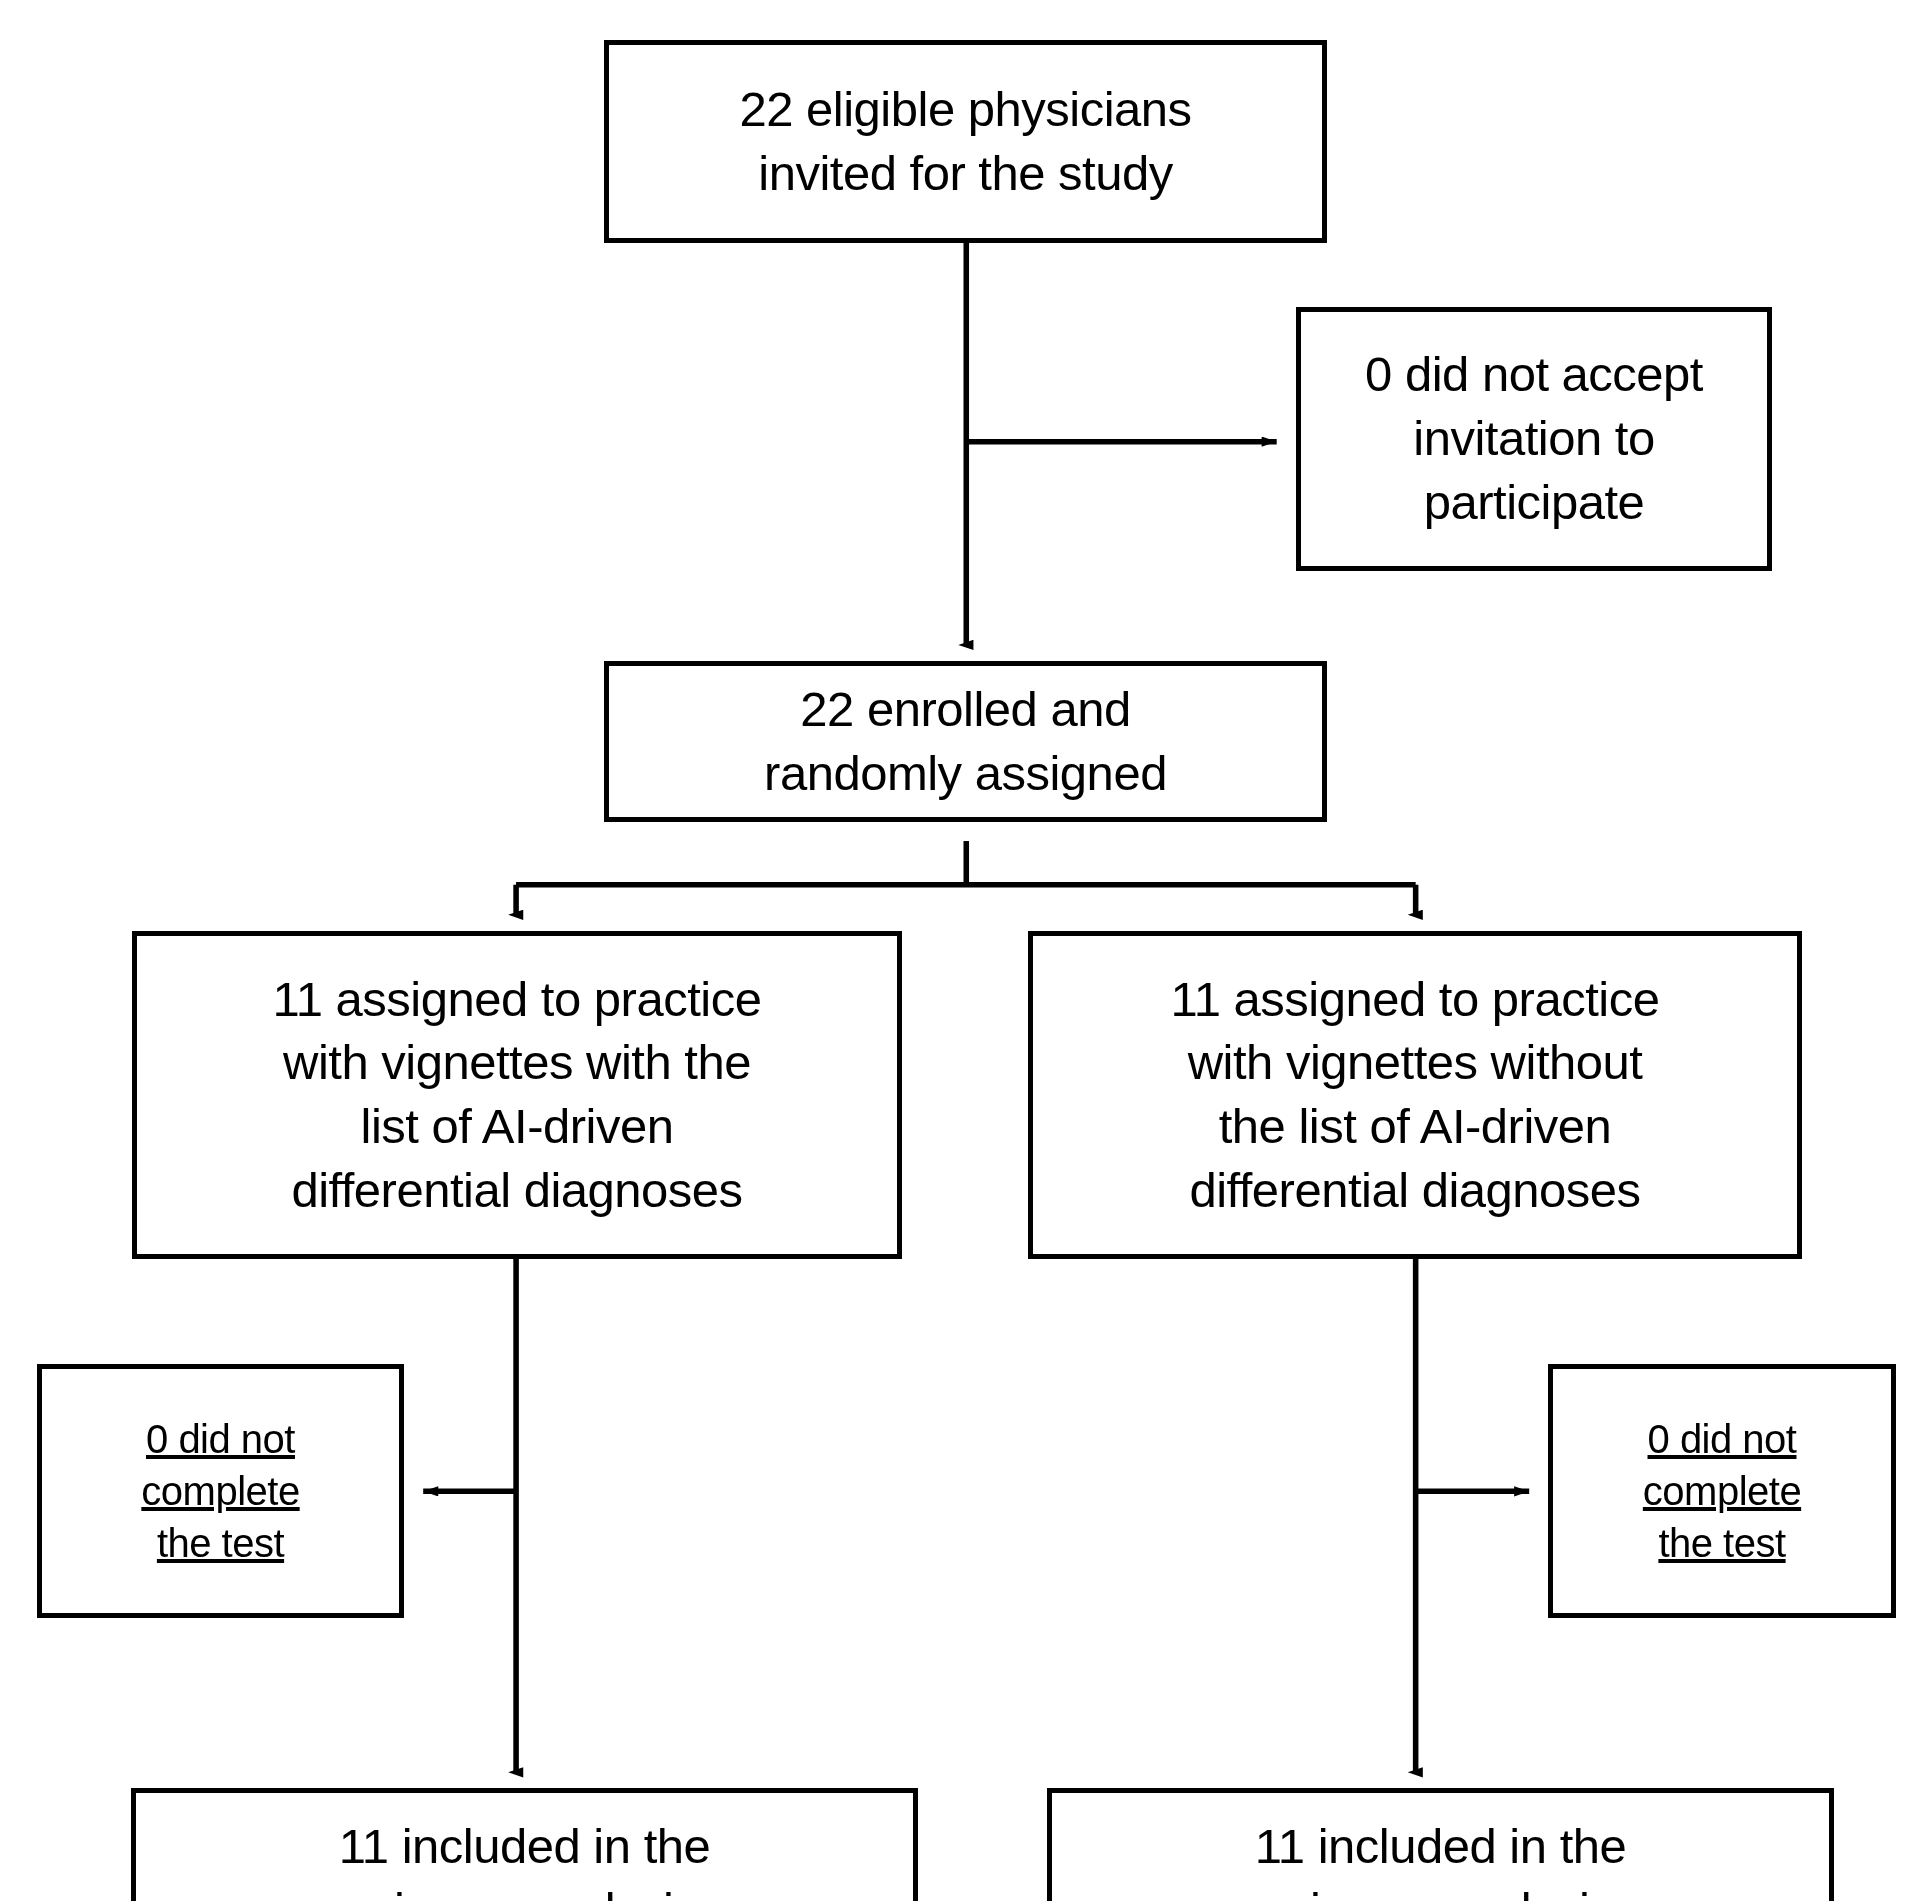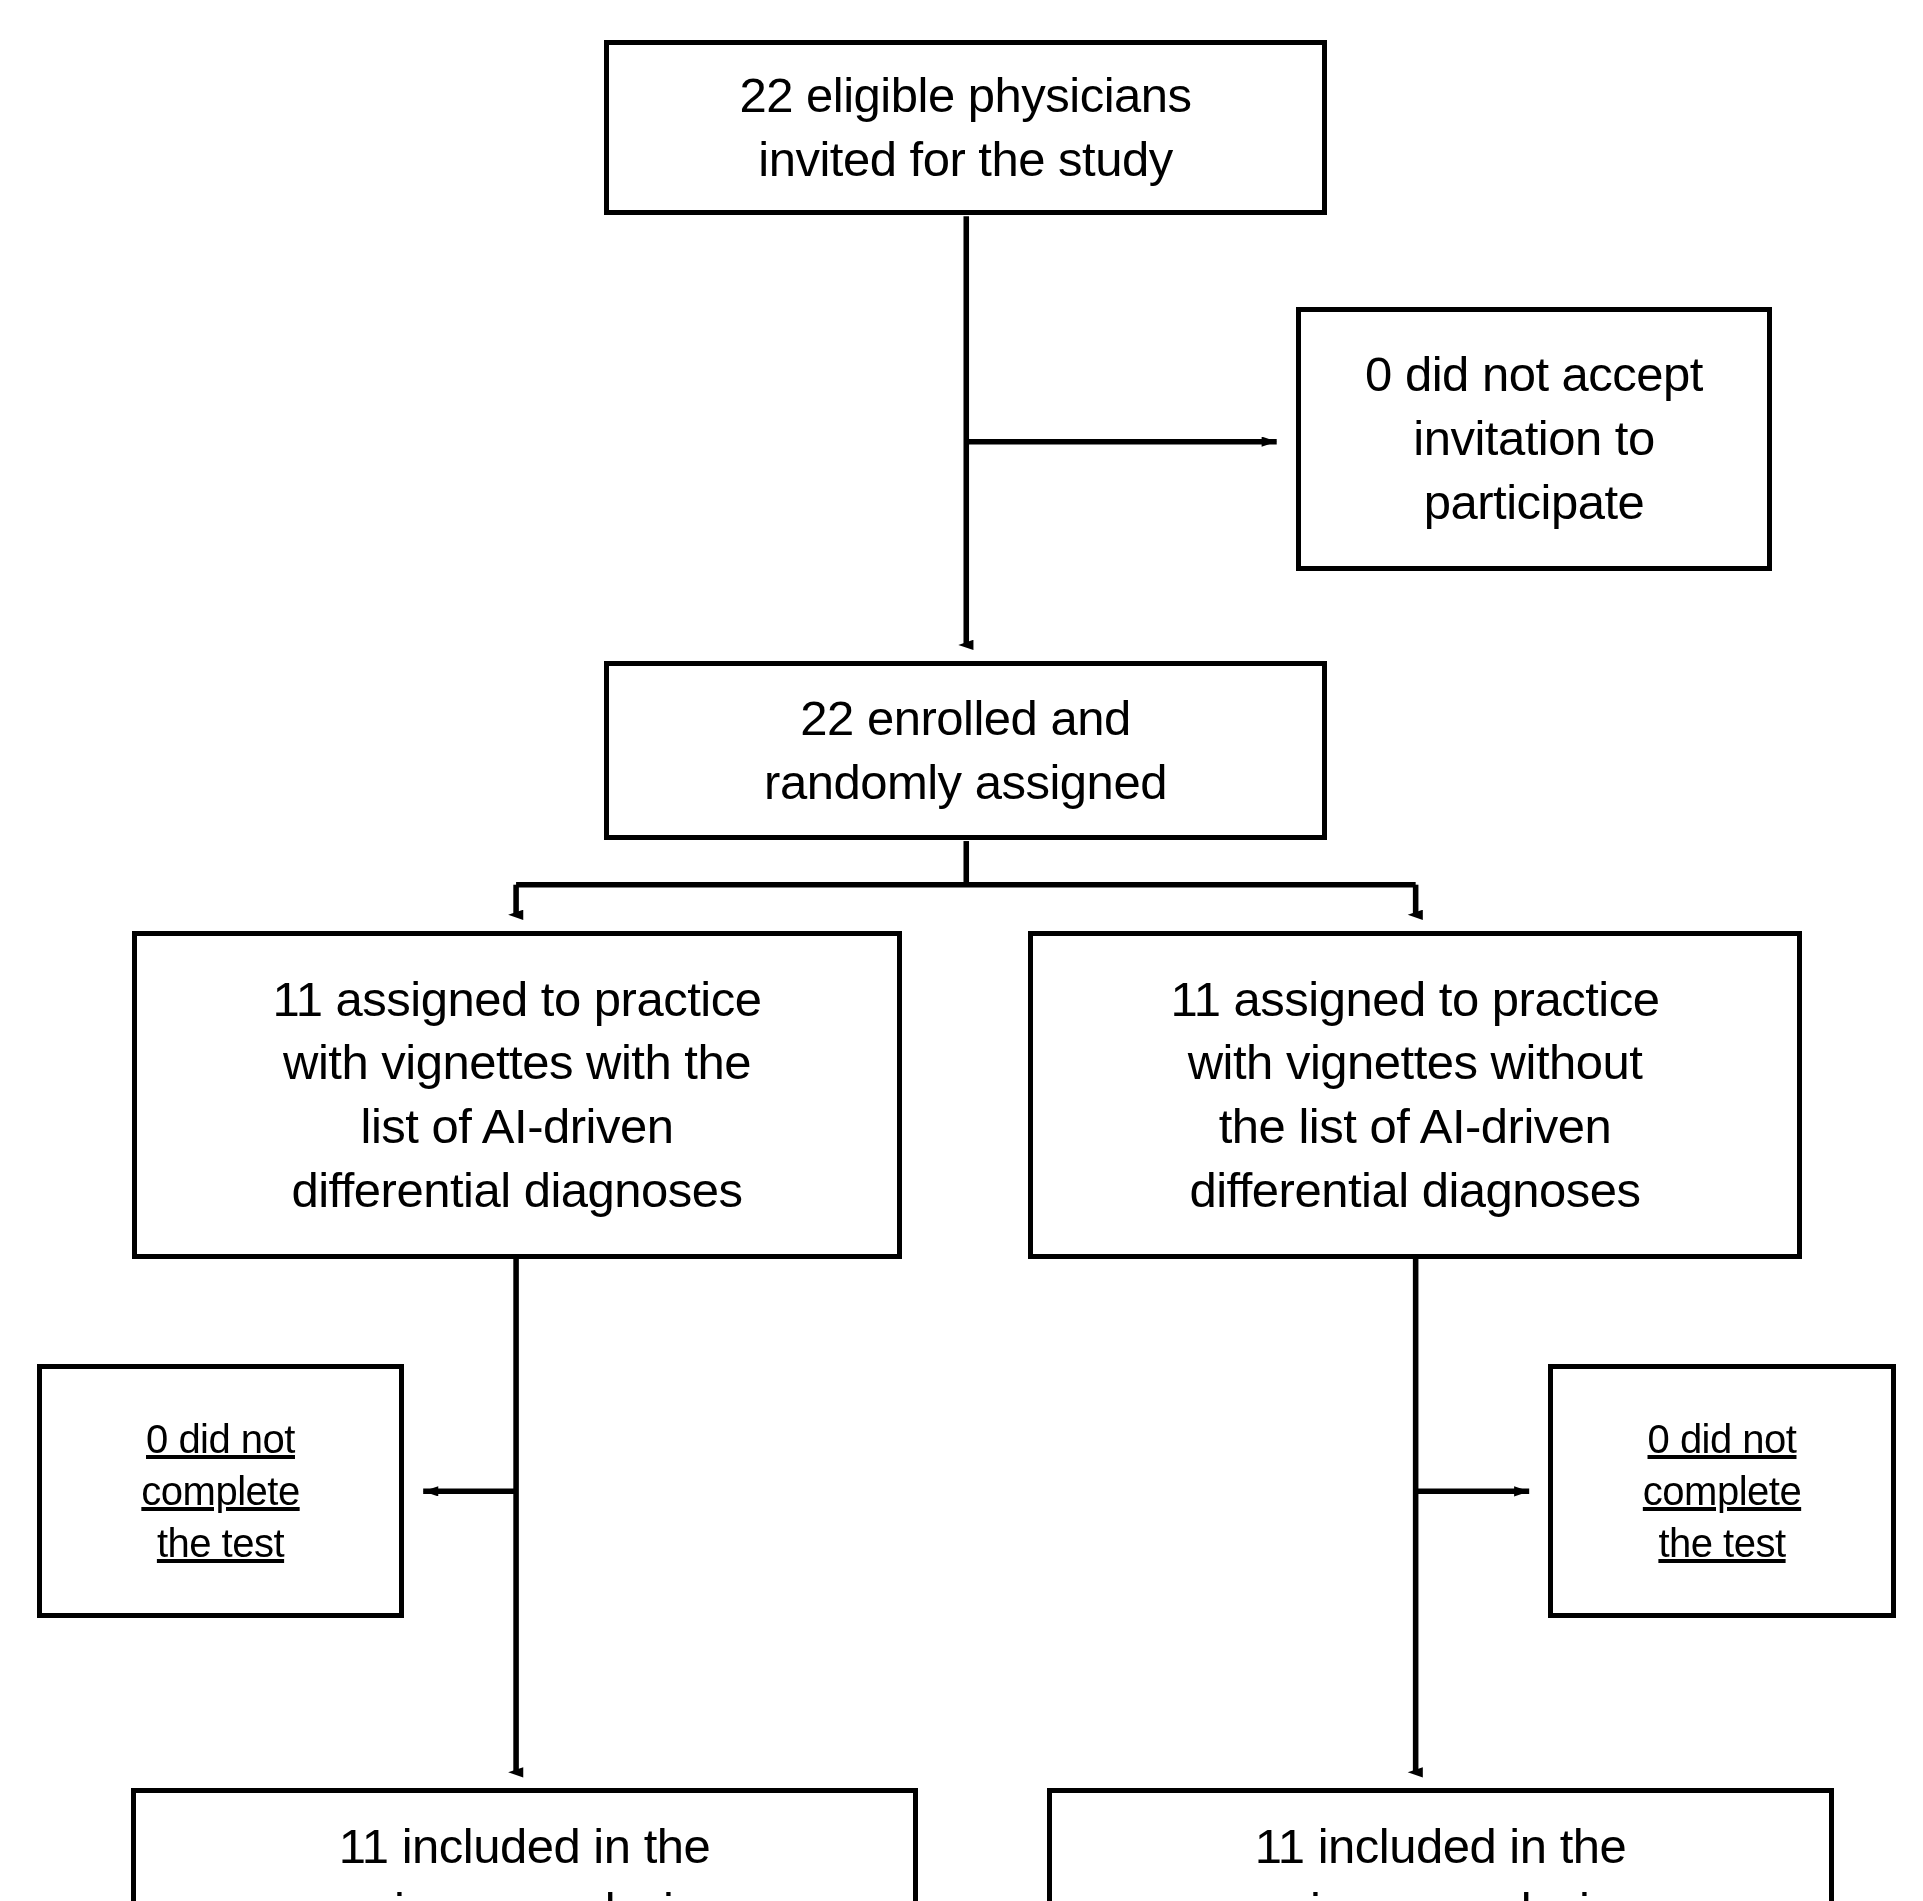--- a/index.html
+++ b/index.html
@@ -43,23 +43,23 @@
     color: #000000;
     font-family: "Liberation Sans", sans-serif;
     font-size: 49px;
     line-height: 1.30;
     letter-spacing: -0.5px;
     padding: 0 8px;
     box-sizing: border-box;
     white-space: pre-line;
   }
   
-  #node-eligible      { left: 604px;  top: 40px;   width: 723px;  height: 175px; }
+  #node-eligible      { left: 604px;  top: 40px;   width: 723px;  height: 203px; }
   #node-not-accept    { left: 1296px; top: 307px;  width: 476px;  height: 264px; }
-  #node-enrolled      { left: 604px;  top: 661px;  width: 723px;  height: 179px; }
+  #node-enrolled      { left: 604px;  top: 661px;  width: 723px;  height: 161px; }
   #node-alloc-with    { left: 132px;  top: 931px; width: 770px;  height: 328px; }
   #node-alloc-without { left: 1028px; top: 931px; width: 774px;  height: 328px; }
   #node-incomplete-l  { left: 37px;   top: 1364px; width: 367px;  height: 254px; }
   #node-incomplete-r  { left: 1548px; top: 1364px; width: 348px;  height: 254px; }
   #node-analysis-l    { left: 131px;  top: 1788px; width: 787px;  height: 181px; }
   #node-analysis-r    { left: 1047px; top: 1788px; width: 787px;  height: 181px; }
 
   #node-incomplete-l .node-text,
   #node-incomplete-r .node-text { font-size: 40px; text-decoration: underline; }
 </style>

